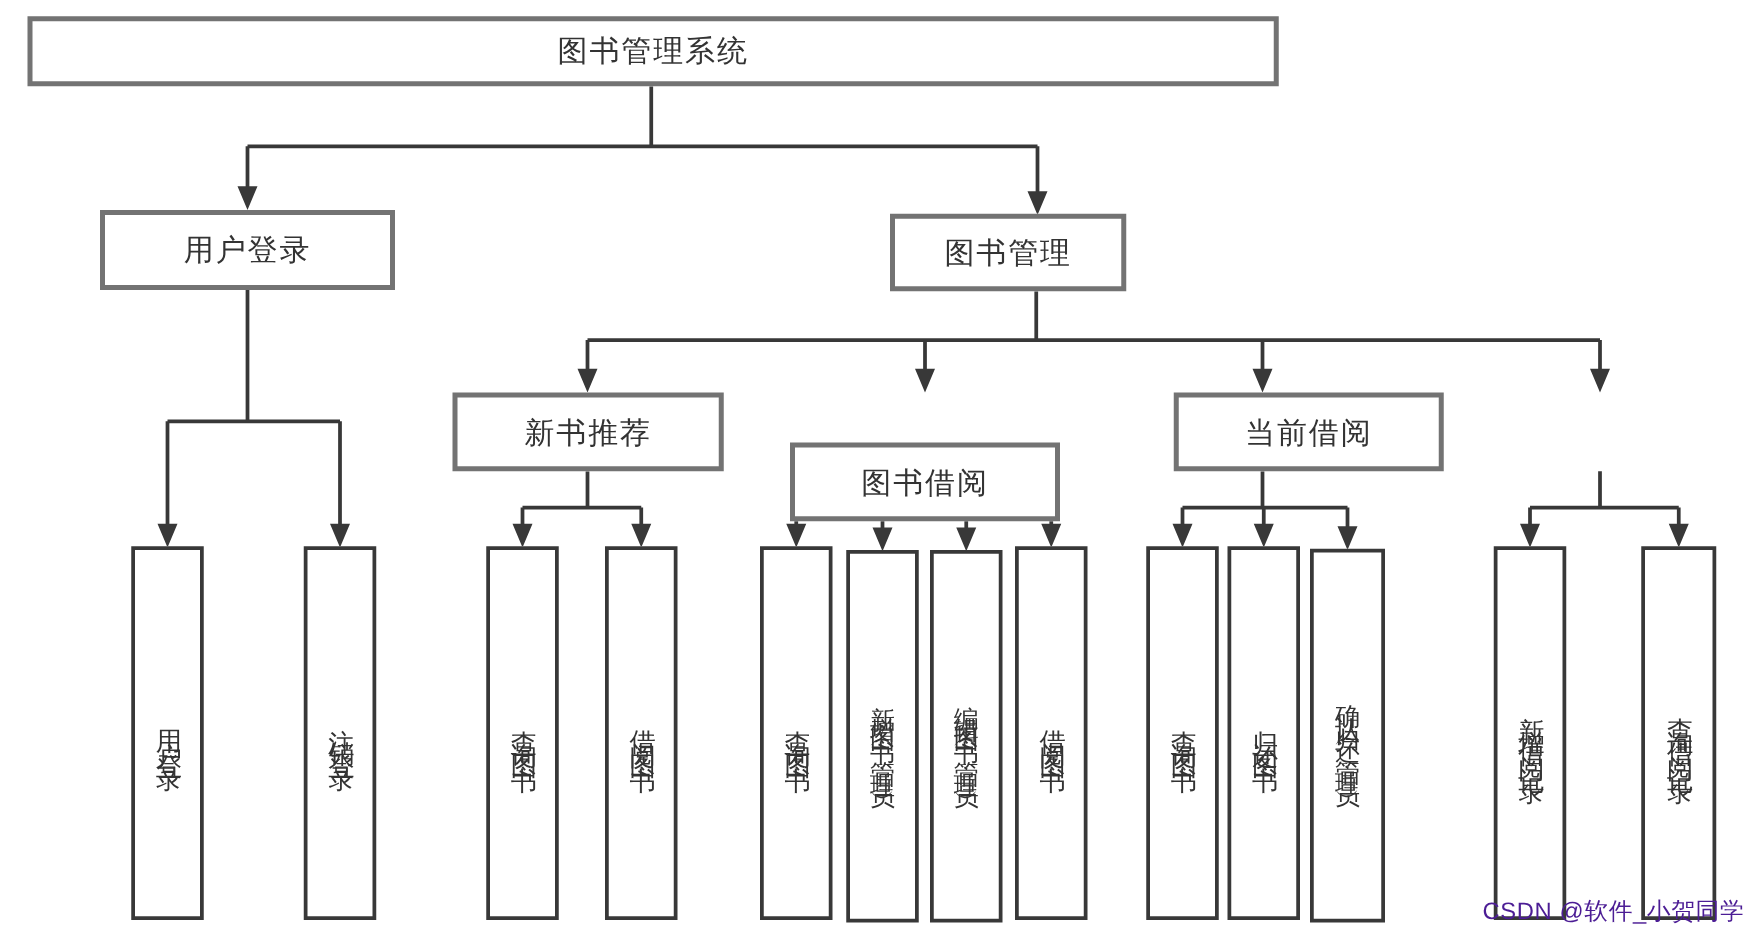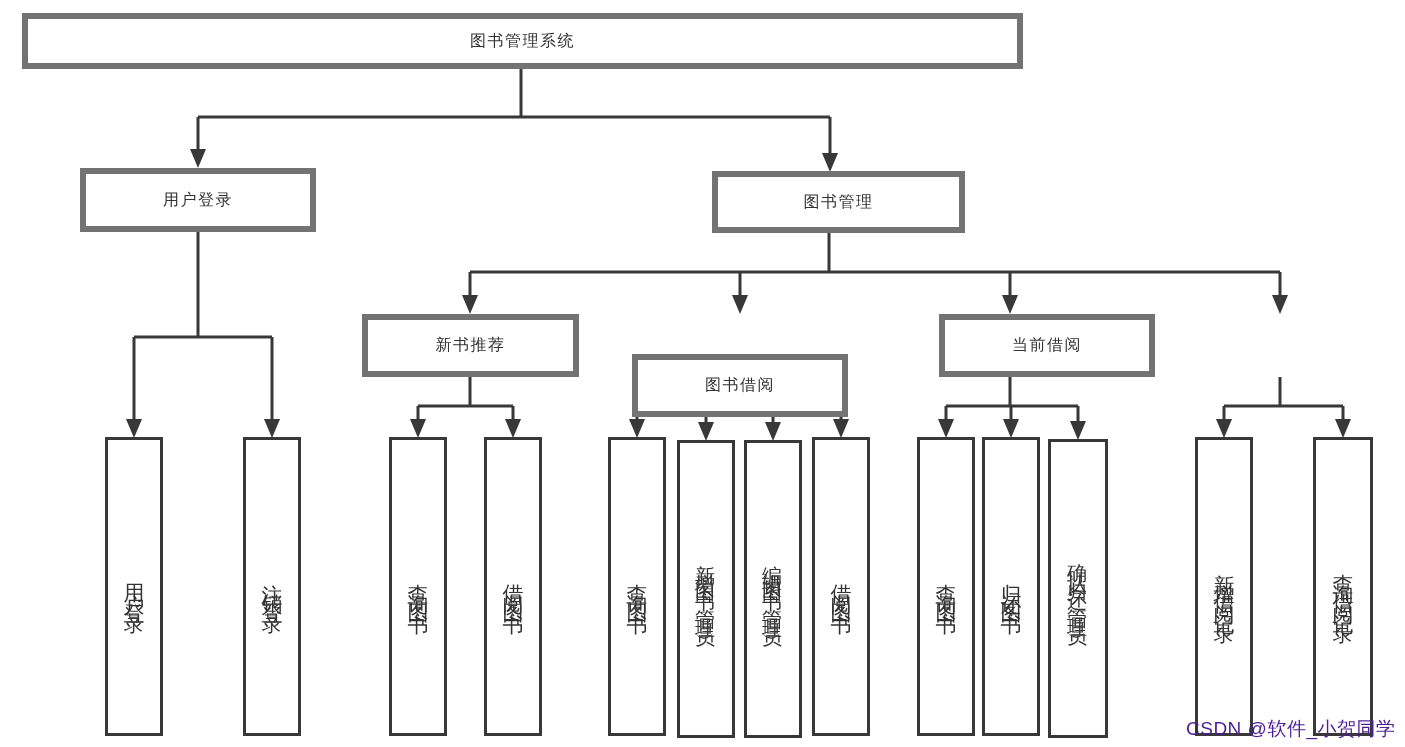--- a/index.html
+++ b/index.html
@@ -17,27 +17,27 @@
   }
   svg.connectors {
     position: absolute;
     left: 0;
     top: 0;
     pointer-events: none;
   }
   .node {
     position: absolute;
     box-sizing: border-box;
-    border: 6px solid #737373;
+    border: 4px solid #737373;
     background: #ffffff;
     display: flex;
     align-items: center;
     justify-content: center;
     color: #333333;
-    font-size: 16px;
+    font-size: 24px;
     letter-spacing: 1.5px;
     white-space: nowrap;
   }
   .v-node {
     position: absolute;
     box-sizing: border-box;
     border: 3px solid #383838;
     background: #ffffff;
     display: flex;
     align-items: center;
@@ -89,21 +89,21 @@
              M938 419 L954 419 L946 438 Z
              M1003 419 L1019 419 L1011 438 Z
              M1070 421 L1086 421 L1078 440 Z
              M1216 419 L1232 419 L1224 438 Z
              M1335 419 L1351 419 L1343 438 Z"></path>
   </svg>
 
   <div class="node" style="left:22px; top:13px; width:1001px; height:56px;">图书管理系统</div>
 
   <div class="node" style="left:80px; top:168px; width:236px; height:64px;">用户登录</div>
-  <div class="node" style="left:712px; top:171px; width:253px; height:62px;">图书管理</div>
+  <div class="node" style="left:712px; top:171px; width:189px; height:62px;">图书管理</div>
 
   <div class="node" style="left:362px; top:314px; width:217px; height:63px;">新书推荐</div>
   <div class="node" style="left:632px; top:314px; width:216px; height:63px;margin-top:40px;">图书借阅</div>
   <div class="node" style="left:939px; top:314px; width:216px; height:63px;">当前借阅</div>
 
   <div class="v-node" style="left:105px; top:437px; width:58px; height:299px;">用户登录</div>
   <div class="v-node" style="left:243px; top:437px; width:58px; height:299px;">注销登录</div>
 
   <div class="v-node" style="left:389px; top:437px; width:58px; height:299px;">查询图书</div>
   <div class="v-node" style="left:484px; top:437px; width:58px; height:299px;">借阅图书</div>

